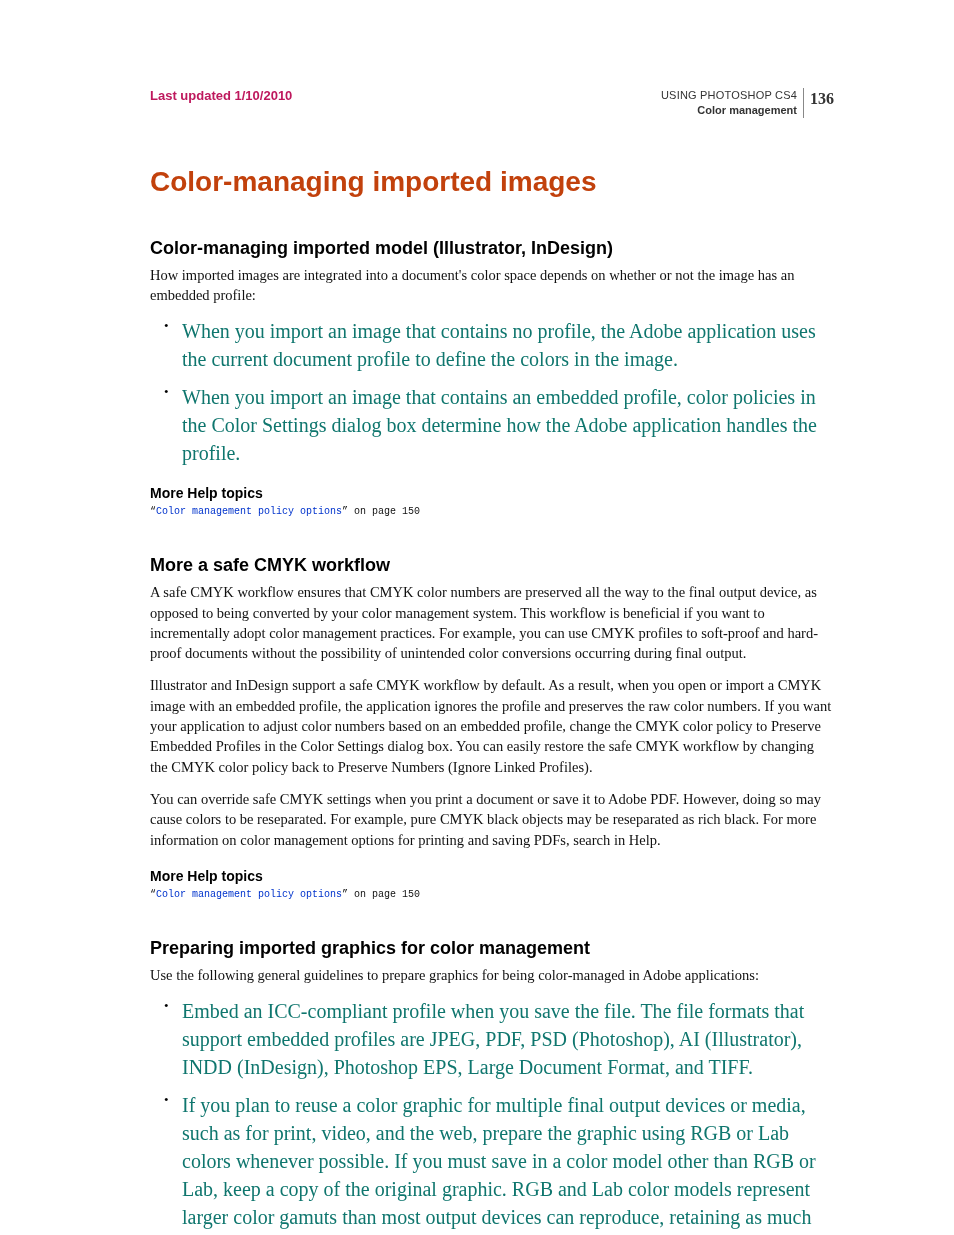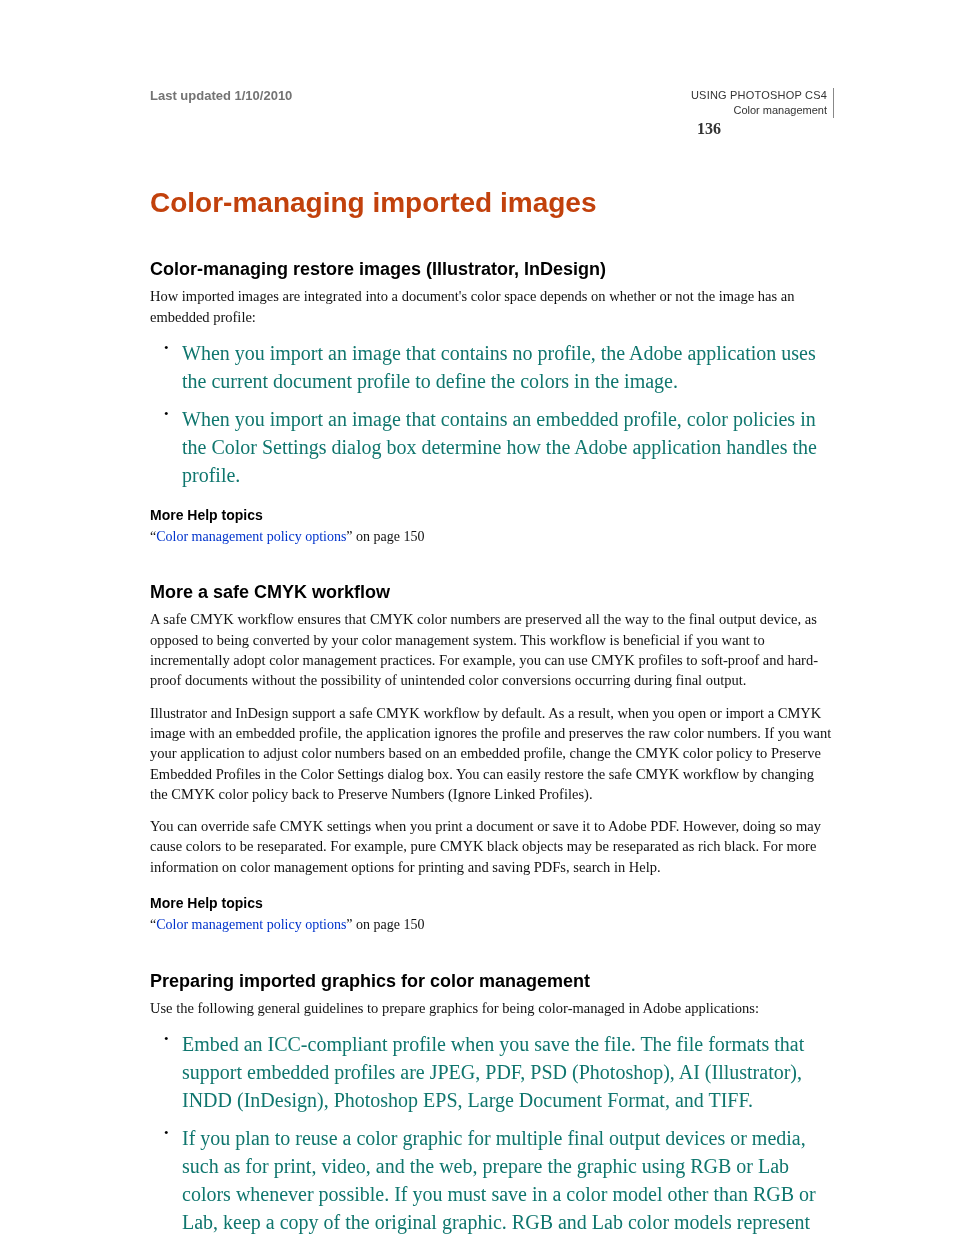--- a/index.html
+++ b/index.html
@@ -16,43 +16,42 @@
   .header-row {
     display: flex;
     justify-content: space-between;
     align-items: flex-start;
     margin-bottom: 48px;
   }
   .last-updated {
     font-family: "Myriad Pro", "Helvetica Neue", Arial, sans-serif;
     font-weight: 600;
     font-size: 13px;
-    color: #737373;
+    color: #be185d;
   }
   .header-right {
     text-align: right;
     font-family: "Myriad Pro", "Helvetica Neue", Arial, sans-serif;
     font-size: 11px;
     color: #333;
     display: flex;
     align-items: flex-start;
-    flex-direction: column;
   }
   .header-right-text {
     text-align: right;
     padding-right: 6px;
     border-right: 1px solid #888;
     line-height: 1.35;
   }
   .header-product {
     font-weight: 400;
     letter-spacing: 0.2px;
   }
   .header-chapter {
-    font-weight: 400;
+    font-weight: 700;
   }
   .page-number {
     font-weight: 700;
     font-size: 16px;
     padding-left: 6px;
     line-height: 1.35;
     font-family: Liberation Serif, serif;
   }
   h1 {
     font-family: "Myriad Pro", "Helvetica Neue", Arial, sans-serif;
@@ -98,22 +97,23 @@
     font-size: 13px;
     color: #000;
   }
   .more-help {
     font-family: "Myriad Pro", "Helvetica Neue", Arial, sans-serif;
     font-weight: 700;
     font-size: 14px;
     margin: 18px 0 4px 0;
   }
   .help-line {
-    font-size: 14px;
+    font-size: 10px;
     margin: 0;
+    font-family: Liberation Mono, monospace;
   }
   .link {
     color: #0033cc;
     cursor: pointer;
   }
   .quote-open::before { content: "\201C"; }
   .quote-close::after { content: "\201D"; }
 </style>
 </head>
 <body>
@@ -127,21 +127,21 @@
         <div class="header-product">USING PHOTOSHOP CS4</div>
         <div class="header-chapter">Color management</div>
       </div>
       <div class="page-number">136</div>
     </div>
   </div>
 
   <h1>Color-managing imported images</h1>
 
   <div class="section">
-    <h2>Color-managing restore images (Illustrator, InDesign)</h2>
+    <h2>Color-managing imported model (Illustrator, InDesign)</h2>
     <p>How imported images are integrated into a document's color space depends on whether or not the image has an embedded profile:</p>
     <ul>
       <li>When you import an image that contains no profile, the Adobe application uses the current document profile to define the colors in the image.</li>
       <li>When you import an image that contains an embedded profile, color policies in the Color Settings dialog box determine how the Adobe application handles the profile.</li>
     </ul>
     <div class="more-help">More Help topics</div>
     <p class="help-line"><span class="quote-open"></span><span class="link">Color management policy options</span><span class="quote-close"></span><span> on page 150</span></p>
   </div>
 
   <div class="section">

